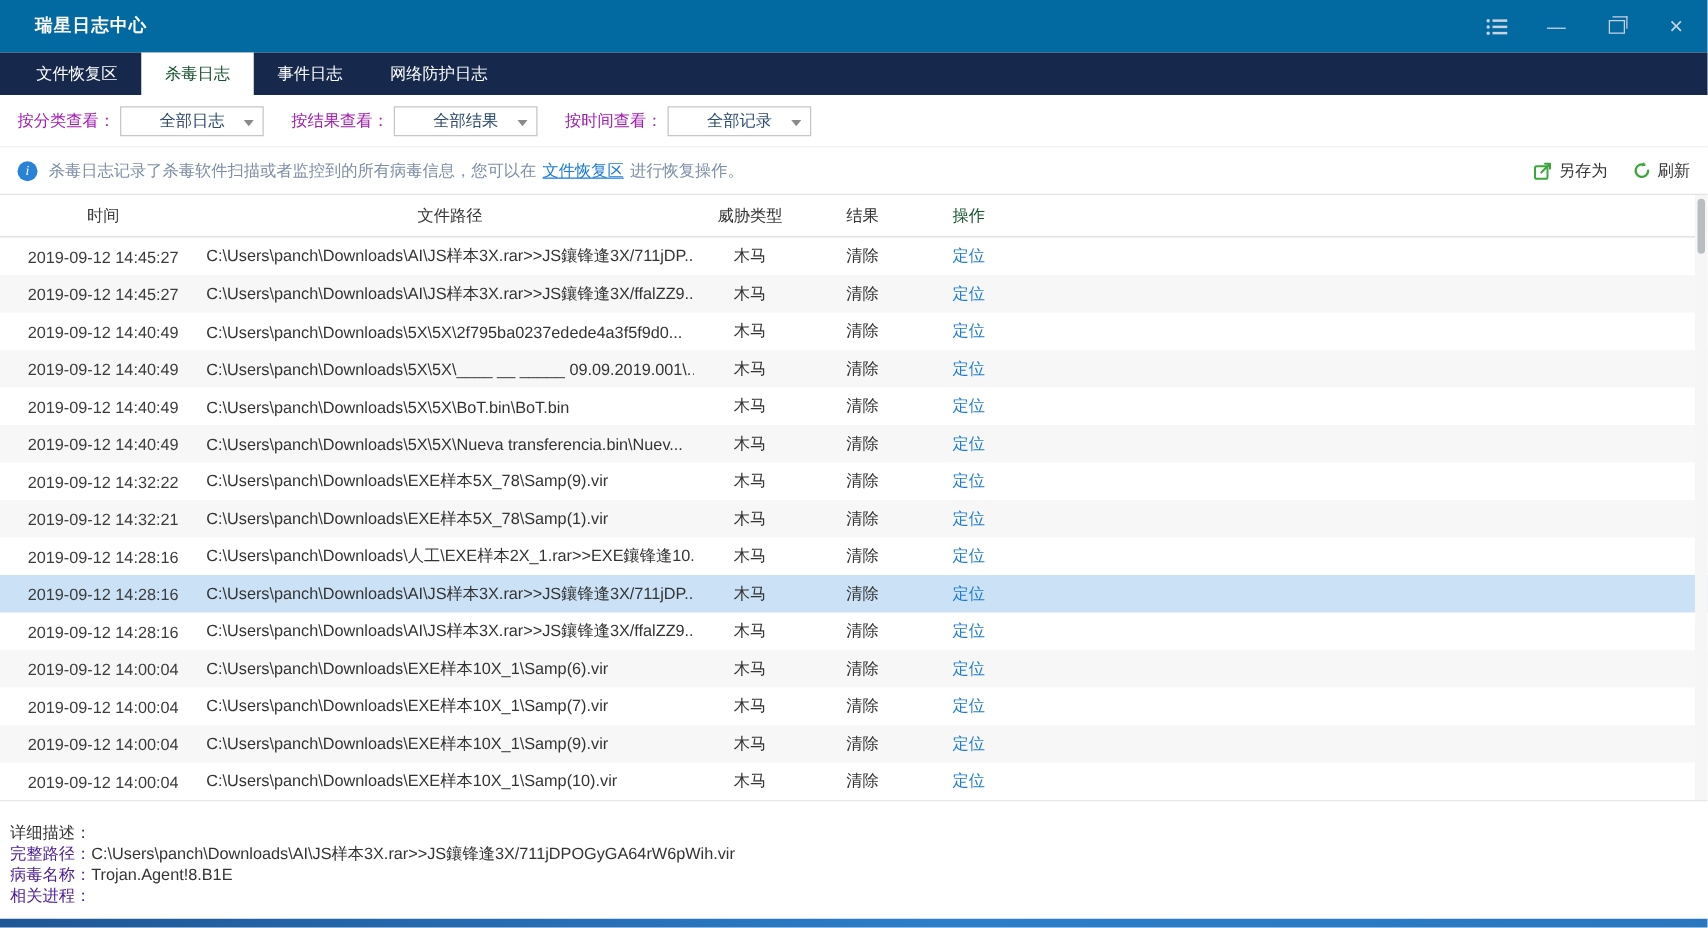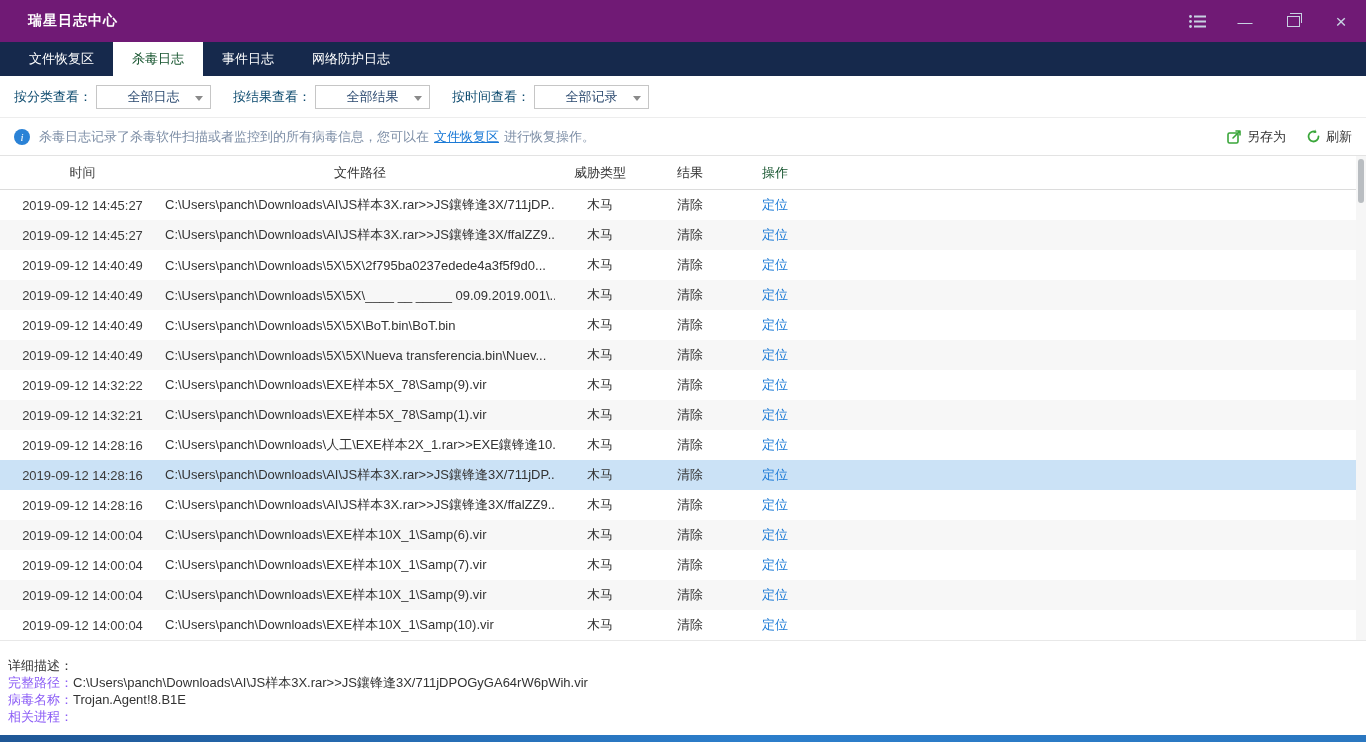--- a/index.html
+++ b/index.html
@@ -5,37 +5,37 @@
 <style>
   html,body{margin:0;padding:0;}
   body{
     width:1366px;height:742px;overflow:hidden;background:#fff;
     font-family:"Liberation Sans","DejaVu Sans",sans-serif;
     -webkit-font-smoothing:antialiased;
   }
   .window{width:1366px;height:742px;display:flex;flex-direction:column;position:relative;}
 
   
-  .titlebar{height:42px;background:#701a75;display:flex;align-items:center;padding:0 16px 0 28px;box-sizing:border-box;flex:none;}
+  .titlebar{height:42px;background:#0369a1;display:flex;align-items:center;padding:0 16px 0 28px;box-sizing:border-box;flex:none;}
   .title{color:#ffffff;font-size:14px;font-weight:bold;letter-spacing:1px;}
   .win-controls{margin-left:auto;display:flex;align-items:center;gap:30px;}
   .wc{color:#c7d2e2;font-size:15px;line-height:1;cursor:pointer;display:flex;align-items:center;justify-content:center;width:18px;height:18px;}
   .wc svg{display:block;}
   .restore-box{width:11px;height:9px;border:1px solid #c7d2e2;position:relative;}
   .restore-box:before{content:"";position:absolute;left:2px;top:-4px;width:11px;height:9px;border-top:1px solid #c7d2e2;border-right:1px solid #c7d2e2;}
 
   
   .tabbar{height:34px;background:#16294c;display:flex;padding-left:10px;flex:none;}
   .tab{color:#fff;font-size:13px;line-height:34px;padding:0 19px;cursor:pointer;white-space:nowrap;}
   .tab.active{background:#ffffff;color:#14532d;}
 
   
   .filterbar{height:42px;display:flex;align-items:center;padding-left:14px;box-sizing:border-box;border-bottom:1px solid #ededed;flex:none;background:#fff;}
   .fgroup{display:flex;align-items:center;margin-right:22px;}
-  .flabel{font-size:13px;color:#0c4a6e;margin-right:4px;white-space:nowrap;}
+  .flabel{font-size:13px;color:#a21caf;margin-right:4px;white-space:nowrap;}
   .select{width:115px;height:24px;border:1px solid #c6c6c6;background:#fff;display:flex;align-items:center;justify-content:center;position:relative;cursor:pointer;box-sizing:border-box;}
   .select .value{font-size:13px;color:#2c4a70;}
   .caret{position:absolute;right:7px;top:10px;width:0;height:0;border-left:4px solid transparent;border-right:4px solid transparent;border-top:5px solid #8a8a8a;}
 
   
   .infobar{height:38px;display:flex;align-items:center;padding:0 14px;border-bottom:1px solid #e3e3e3;box-sizing:border-box;flex:none;background:#fff;}
   .info-icon{width:16px;height:16px;border-radius:50%;background:#2a82d6;color:#fff;font-size:11px;font-style:italic;font-family:"Liberation Serif",serif;display:flex;align-items:center;justify-content:center;margin-right:9px;flex:none;}
   .info-text{font-size:13px;color:#7d8ea6;}
   .info-link{font-size:13px;color:#1b7ad6;text-decoration:underline;margin:0 5px;cursor:pointer;}
   .info-actions{margin-left:auto;display:flex;align-items:center;gap:20px;}
@@ -58,21 +58,21 @@
   .th{font-weight:normal;}
   .thead .cell-path{text-align:center;}
 
   
   .vscroll{position:absolute;top:0;right:0;width:10px;height:484px;background:#f6f6f6;}
   .vthumb{position:absolute;top:3px;left:2px;width:6px;height:44px;background:#b9bdc1;border-radius:3px;cursor:pointer;}
 
   
   .details{height:95px;box-sizing:border-box;padding:16px 10px 0 8px;font-size:13px;color:#333;border-top:1px solid #e8e8e8;background:#fff;flex:none;line-height:17px;}
   .dline{white-space:nowrap;overflow:hidden;}
-  .dlabel{color:#8b5cf6;}
+  .dlabel{color:#4c1d95;}
   .dvalue{color:#333;}
 
   
   .bottombar{height:7px;flex:none;background:linear-gradient(90deg,#1f5796 0%,#2c7ecb 55%,#2a77c0 100%);}
 </style>
 </head>
 <body>
 
 <div class="window">
 

